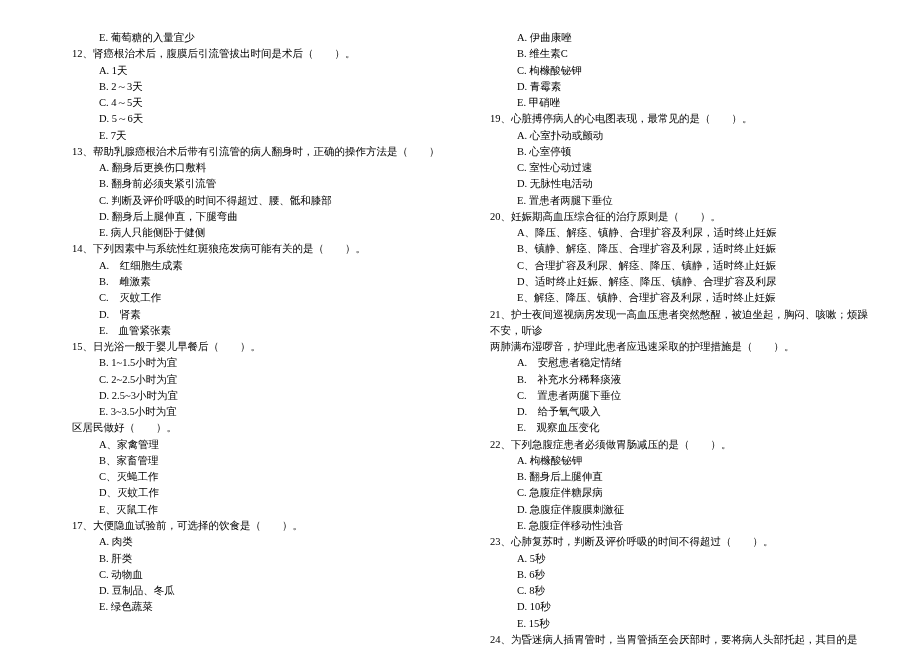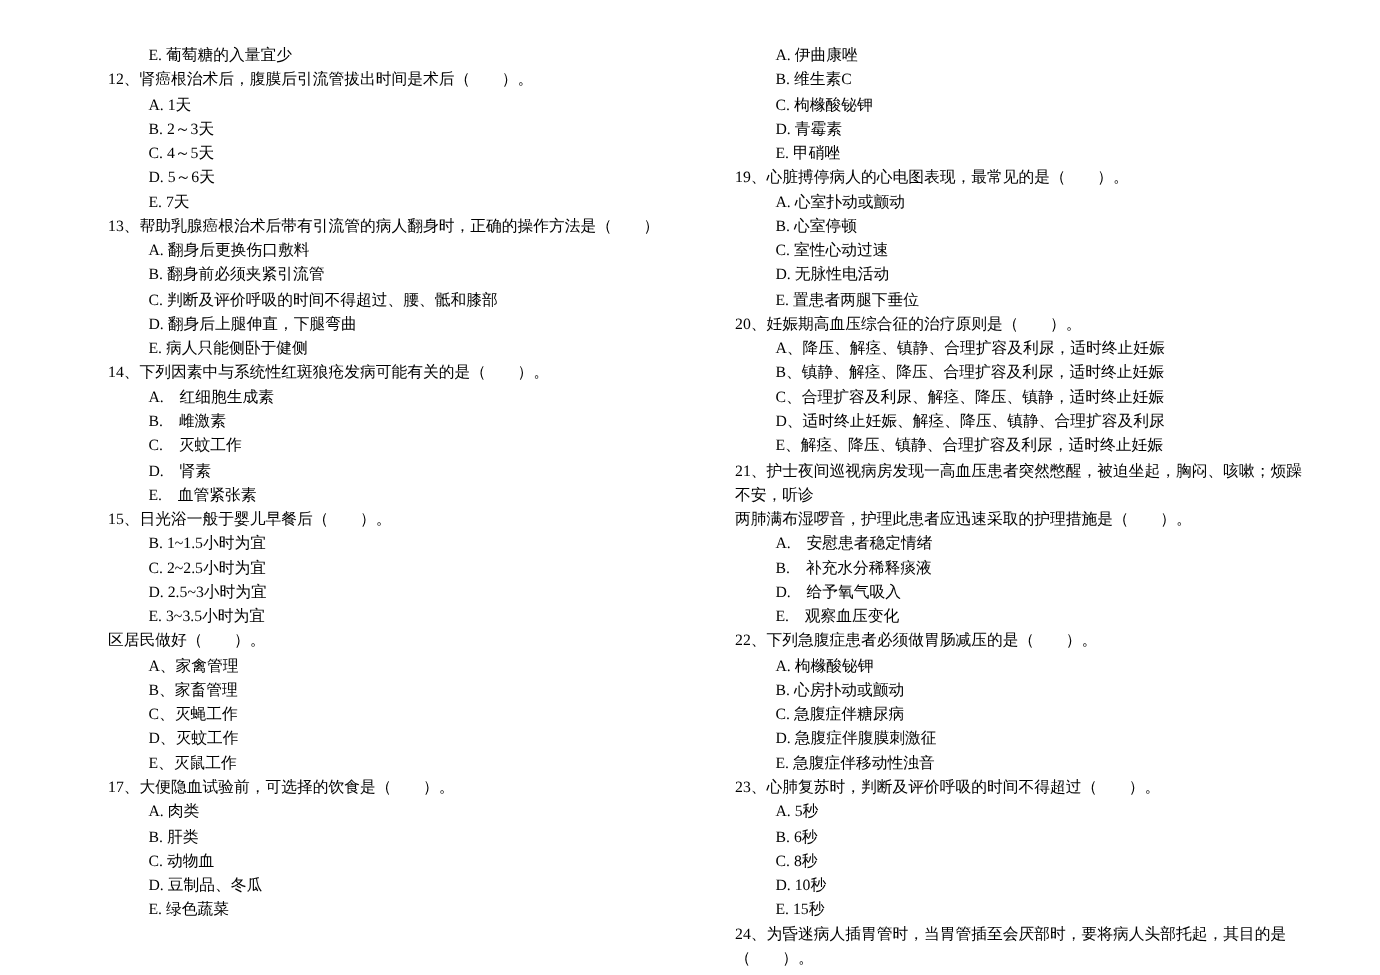--- a/index.html
+++ b/index.html
@@ -117,28 +117,29 @@
       <span class="option">C、合理扩容及利尿、解痉、降压、镇静，适时终止妊娠</span>
       <span class="option">D、适时终止妊娠、解痉、降压、镇静、合理扩容及利尿</span>
       <span class="option">E、解痉、降压、镇静、合理扩容及利尿，适时终止妊娠</span>
     </div>
 
     <span class="question">21、护士夜间巡视病房发现一高血压患者突然憋醒，被迫坐起，胸闷、咳嗽；烦躁不安，听诊</span>
     <span class="question">两肺满布湿啰音，护理此患者应迅速采取的护理措施是（　　）。</span>
     <div class="option-block">
       <span class="option">A.　安慰患者稳定情绪</span>
       <span class="option">B.　补充水分稀释痰液</span>
+      <span class="option">C.　置患者两腿下垂位</span>
       <span class="option">D.　给予氧气吸入</span>
       <span class="option">E.　观察血压变化</span>
     </div>
 
     <span class="question">22、下列急腹症患者必须做胃肠减压的是（　　）。</span>
     <div class="option-block">
       <span class="option">A. 枸橼酸铋钾</span>
-      <span class="option">B. 心房扑动或颤动</span>
+      <span class="option">B. 翻身后上腿伸直</span>
       <span class="option">C. 急腹症伴糖尿病</span>
       <span class="option">D. 急腹症伴腹膜刺激征</span>
       <span class="option">E. 急腹症伴移动性浊音</span>
     </div>
 
     <span class="question"></span>
 
     <span class="question">23、心肺复苏时，判断及评价呼吸的时间不得超过（　　）。</span>
     <div class="option-block">
       <span class="option">A. 5秒</span>

